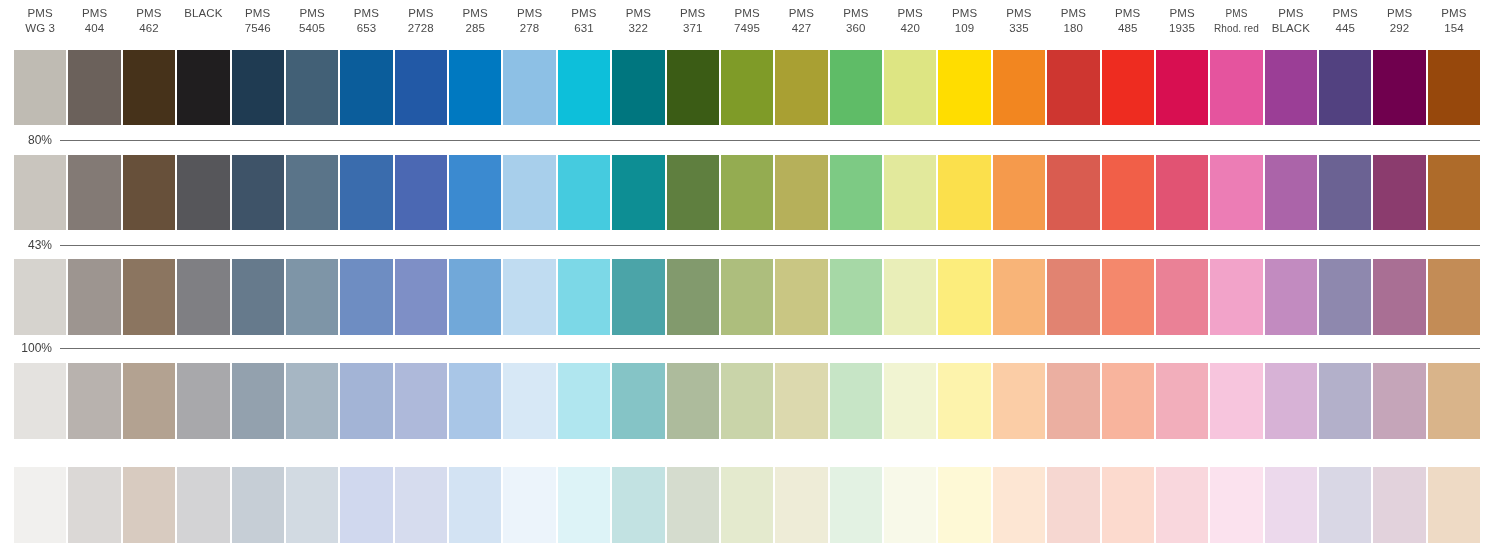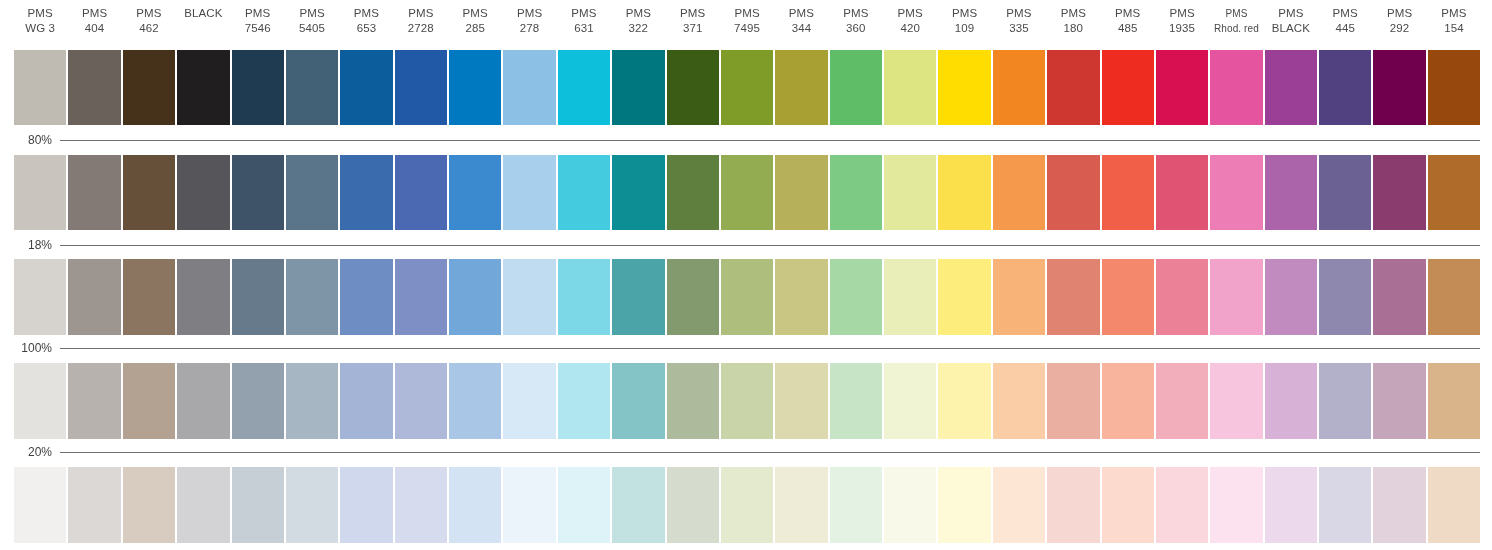--- a/index.html
+++ b/index.html
@@ -156,21 +156,21 @@
       <div class="col-head">
         <span class="l1">PMS</span>
         <span class="l2">371</span>
       </div>
       <div class="col-head">
         <span class="l1">PMS</span>
         <span class="l2">7495</span>
       </div>
       <div class="col-head">
         <span class="l1">PMS</span>
-        <span class="l2">344</span>
+        <span class="l2">427</span>
       </div>
       <div class="col-head">
         <span class="l1">PMS</span>
         <span class="l2">360</span>
       </div>
       <div class="col-head">
         <span class="l1">PMS</span>
         <span class="l2">420</span>
       </div>
       <div class="col-head">
@@ -359,25 +359,21 @@
       <div class="swatch" style="background: rgb(217, 215, 229);"></div>
       <div class="swatch" style="background: rgb(226, 210, 220);"></div>
       <div class="swatch" style="background: rgb(238, 218, 197);"></div>
     </div>
 
   <div class="rule rule-80">
     <span class="pct">80%</span>
     <span class="line"></span>
   </div>
   <div class="rule rule-60">
-    <span class="pct">18%</span>
+    <span class="pct">43%</span>
     <span class="line"></span>
   </div>
   <div class="rule rule-40">
     <span class="pct">100%</span>
     <span class="line"></span>
   </div>
-  <div class="rule rule-20">
-    <span class="pct">20%</span>
-    <span class="line"></span>
-  </div>
 
 </div>
 
 </body></html>

